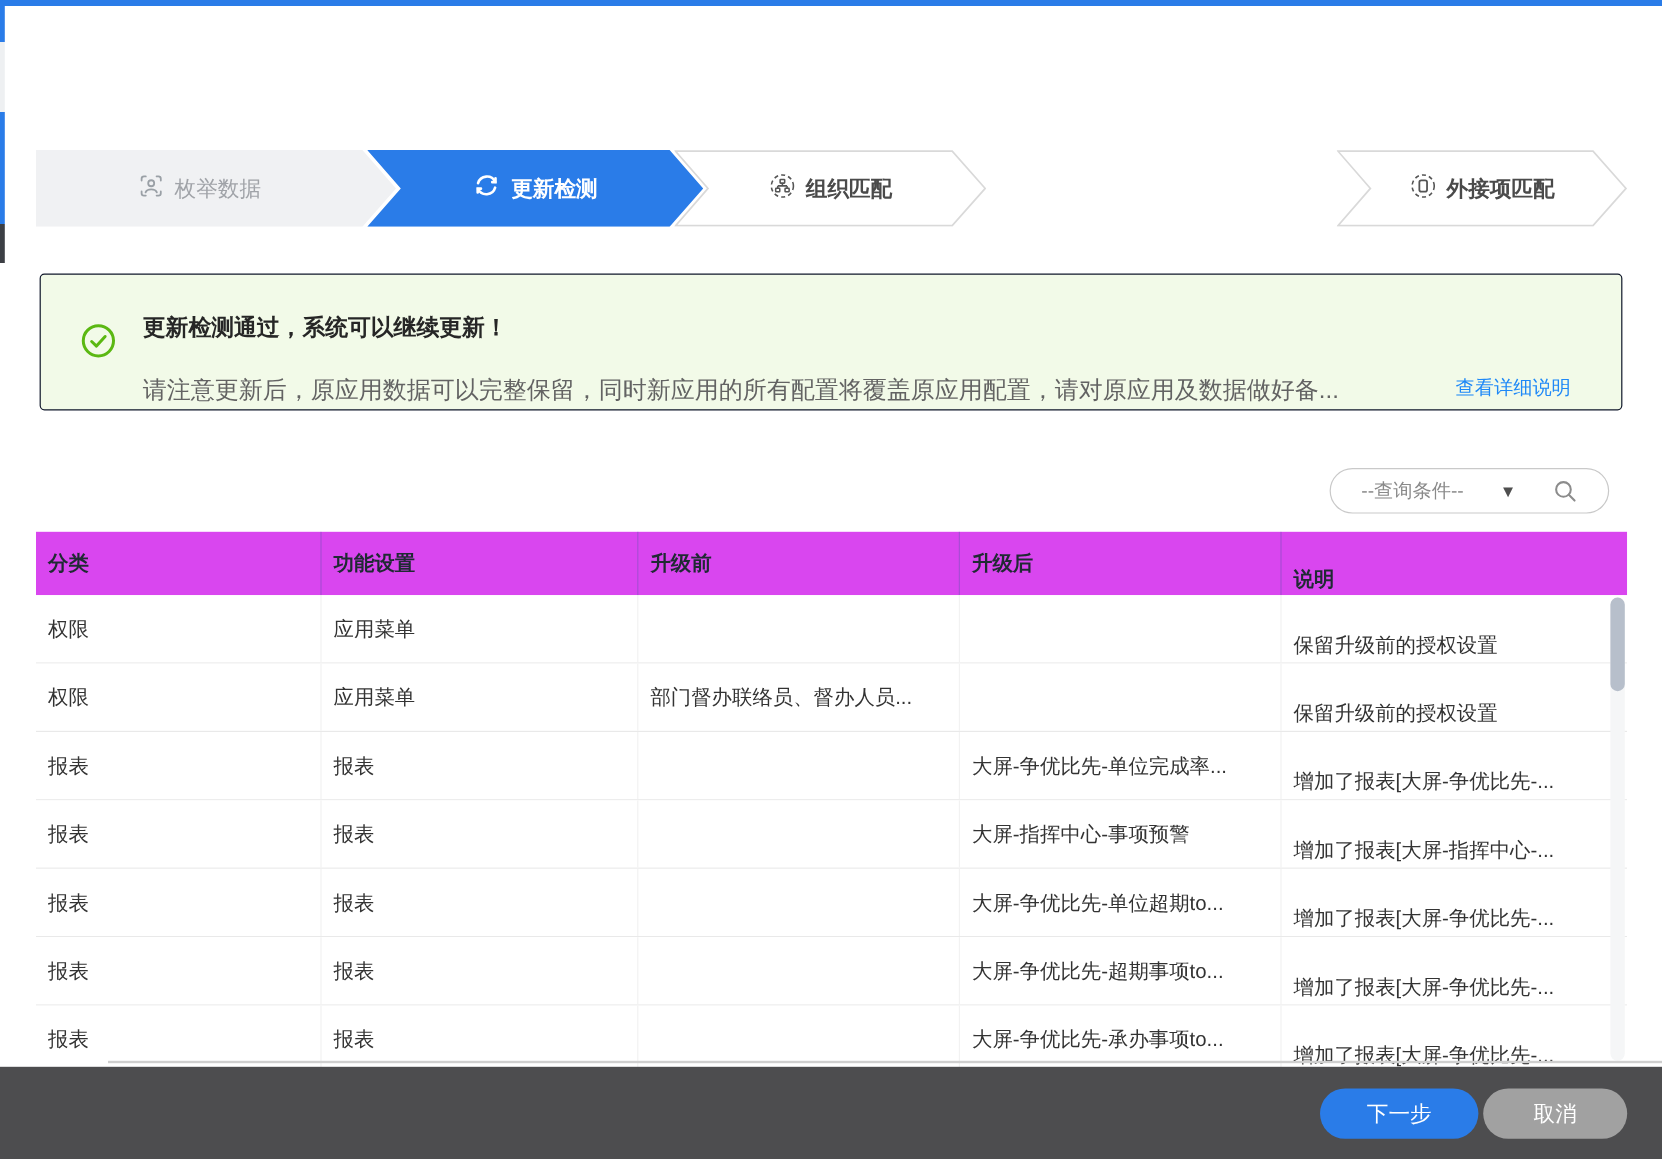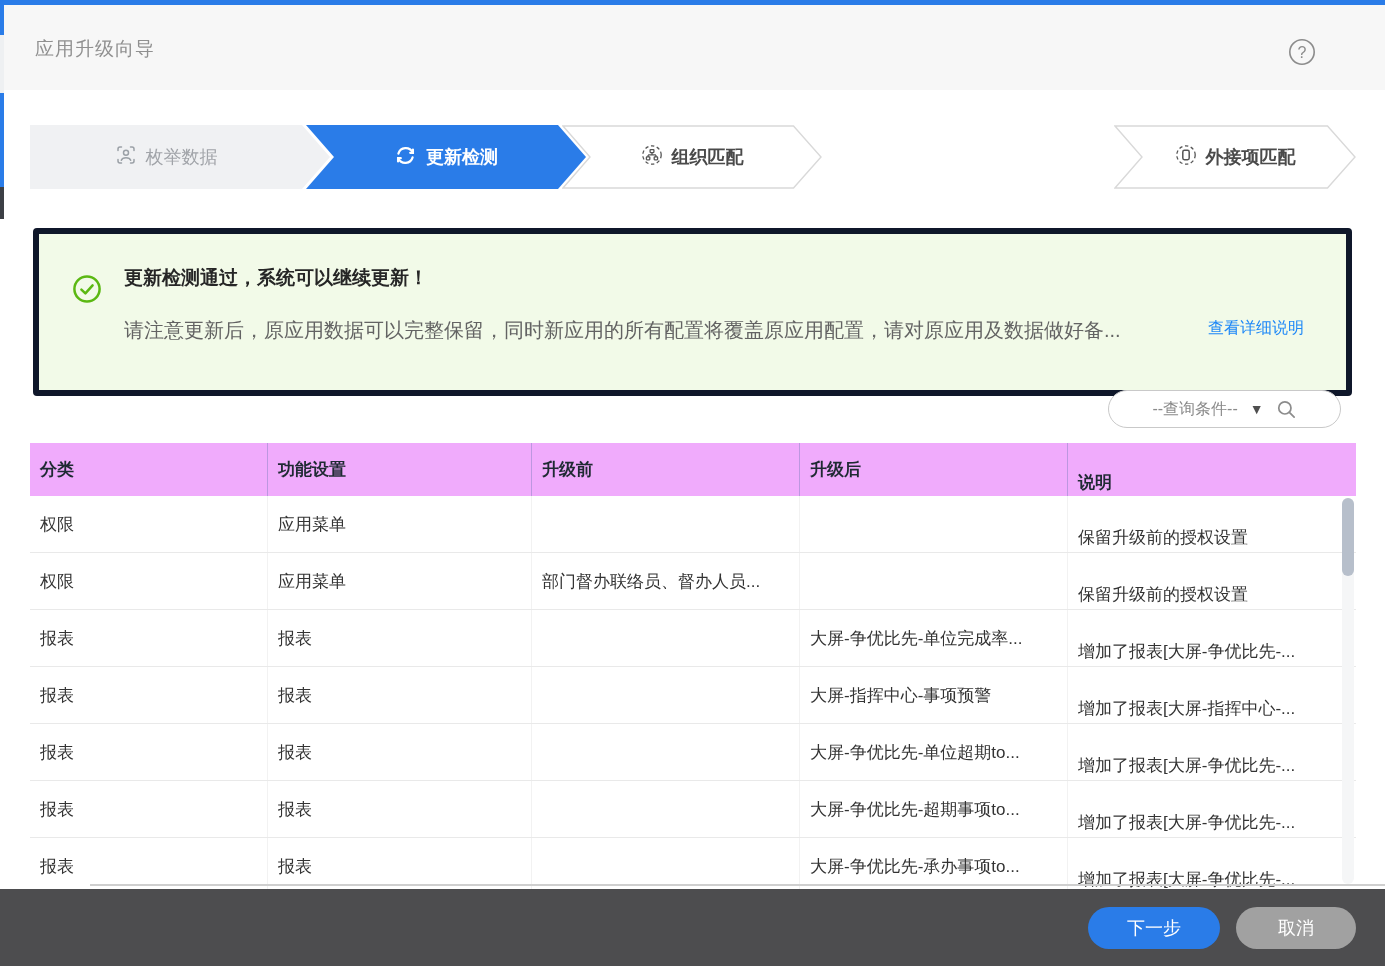--- a/index.html
+++ b/index.html
@@ -19,74 +19,65 @@
   .steps { position:absolute; left:30px; top:125px; width:1326px; height:64px; }
   .step { position:absolute; top:0; height:64px; }
   .step svg.chev { position:absolute; left:0; top:0; }
   .step .step-content { position:absolute; inset:0; display:flex; align-items:center; justify-content:center; gap:9px; }
   .step .step-label { font-size:18px; }
   .step-done .step-label { color:#a0a3a8; }
   .step-active .step-label { color:#ffffff; font-weight:bold; }
   .step-pending .step-label { color:#4a4a4a;font-weight:bold; }
 
   
-  .alert { position:absolute; left:33px; top:228px; width:1319px; height:168px; background:#f2fae8;
-    border:6px solid #0f172a; border-radius:4px; }
+  .alert { position:absolute; left:33px; top:228px; width:1319px; height:114px; background:#f2fae8;
+    border:1px solid #0f172a; border-radius:4px; }
   .alert-icon { position:absolute; left:33px; top:40px; }
   .alert-title { position:absolute; left:85px; top:31px; font-size:19px; font-weight:bold; color:#262626; }
   .alert-desc { position:absolute; left:85px; top:83px; font-size:20px; color:#636363; }
   .alert-link { position:absolute; right:42px; top:84px; font-size:16px; color:#1e88f7; cursor:pointer; text-decoration:none; }
 
   
   .filter-pill { position:absolute; left:1108px; top:390px; width:233px; height:38px; border:1px solid #c9c9c9;
-    border-radius:19px; background:#fff; display:flex; align-items:center; justify-content:center; gap:12px; cursor:pointer; }
+    border-radius:19px; background:#fff; display:flex; align-items:center; justify-content:center; gap:30px; cursor:pointer; }
   .filter-label { font-size:16px; color:#8a8a8a; }
   .caret { font-size:14px; color:#4f4f4f; line-height:1; }
 
   
   .table { position:absolute; left:30px; top:443px; width:1326px; height:523px; overflow:hidden; }
-  .thead { display:flex; height:53px; background:#f0abfc; }
+  .thead { display:flex; height:53px; background:#d946ef; }
   .th { display:flex; align-items:center; padding-left:10px; font-size:17px; font-weight:bold; color:#1f2a33;
     border-right:1px solid rgba(30,90,140,0.25); }
   .th:last-child { border-right:none; }
   .tr { display:flex; height:57px; background:#fff; border-bottom:1px solid #e9e9e9; }
   .td { display:flex; align-items:center; padding-left:10px; font-size:17px; color:#333;
     border-right:1px solid #f2f2f2; overflow:hidden; white-space:nowrap; }
   .td:last-child { border-right:none; }
   .c1{width:238px;} .c2{width:264px;} .c3{width:268px;} .c4{width:268px;} .c5{width:288px;margin-top:26px;}
 
   .vscroll-track { position:absolute; left:1342px; top:498px; width:12px; height:386px; background:#f5f6f7; border-radius:6px; }
   .vscroll-thumb { position:absolute; left:0; top:0; width:12px; height:78px; background:#b7bfcb; border-radius:6px; cursor:grab; }
   .pre-footer-line { position:absolute; left:90px; top:884px; width:1295px; height:2px; background:#cfcfcf; }
 
   
   .footer { position:absolute; left:0; top:889px; width:1385px; height:77px; background:#4d4d4f;
-    display:flex; align-items:center; justify-content:flex-end; gap:16px; padding-right:29px; }
+    display:flex; align-items:center; justify-content:flex-end; gap:4px; padding-right:29px; }
   .btn { height:42px; border:none; border-radius:21px; font-size:18px; color:#fff; cursor:pointer;
     font-family:"Liberation Sans","DejaVu Sans",sans-serif; }
   .btn-next { width:132px; background:#2a7ce8; }
   .btn-cancel { width:120px; background:#a1a1a1; }
 </style>
 </head>
 <body>
 
 <div class="screen">
 
   <div class="top-strip"></div>
   <div class="edge-sliver"></div>
 
-  <div class="dlg-header">
-    <div class="dlg-title">应用升级向导</div>
-    <div class="help-btn">
-      <svg width="28" height="28" viewBox="0 0 28 28">
-        <circle cx="14" cy="14" r="12.2" fill="none" stroke="#8c8c8c" stroke-width="1.6"></circle>
-        <text x="14" y="19.5" text-anchor="middle" font-size="16" fill="#8c8c8c">?</text>
-      </svg>
-    </div>
-  </div>
 
   <div class="steps">
 
     <div class="step step-active" style="left:276px;width:280px;">
       <svg class="chev" width="280" height="64">
           <polygon points="0,0 252,0 280,32 252,64 0,64 28,32" fill="#2a7ce8"></polygon>
         </svg>
       <div class="step-content" style="padding-left:14px;padding-right:14px;">
         <span>
           <svg width="23" height="23" viewBox="0 0 22 22" fill="none" stroke="#ffffff" stroke-width="2.1" stroke-linecap="round">

